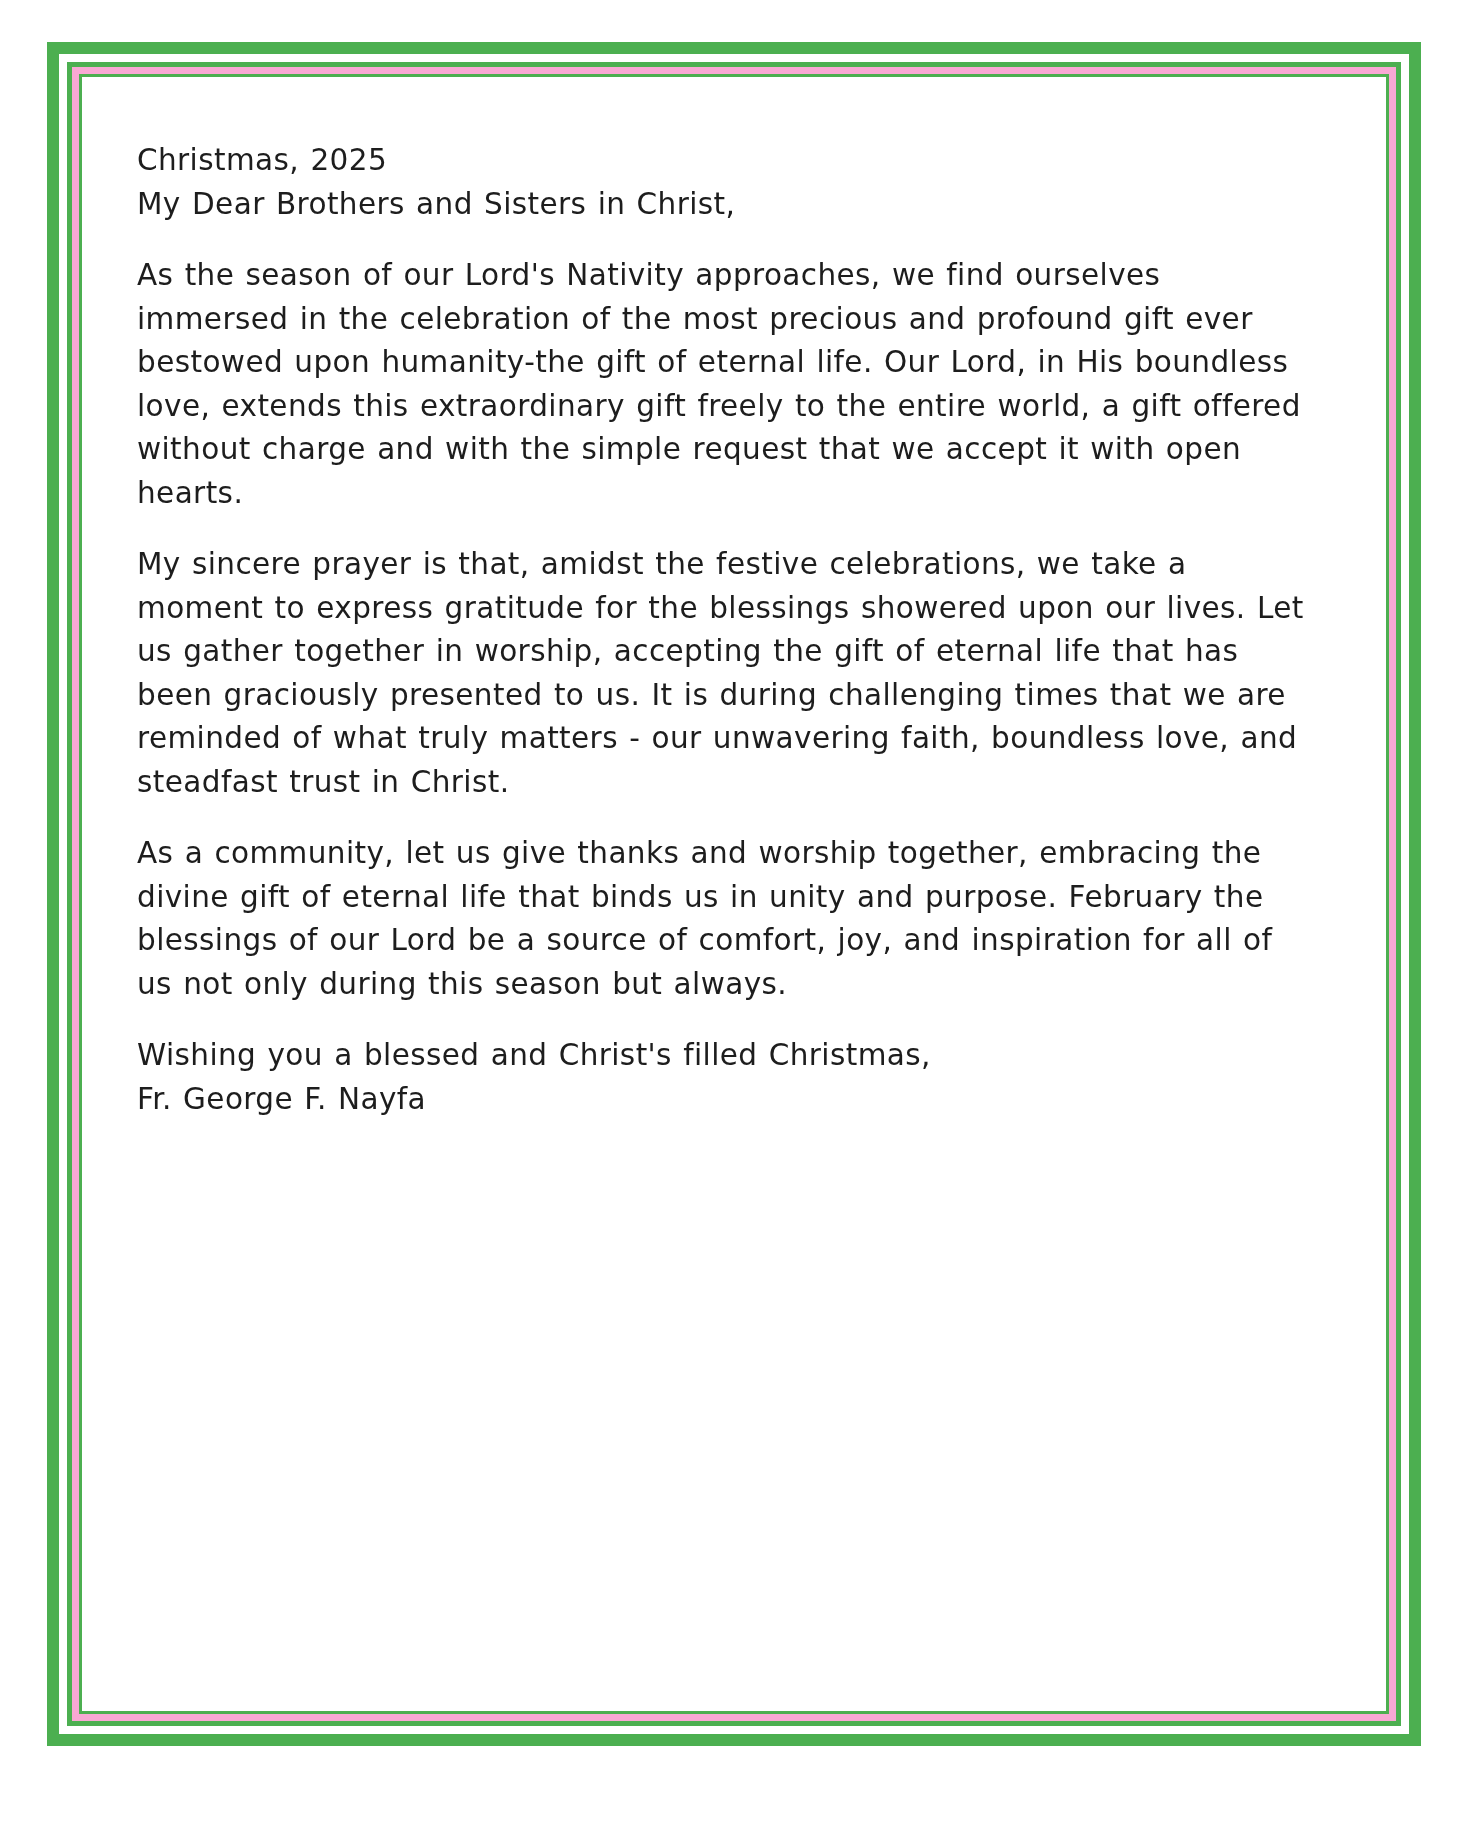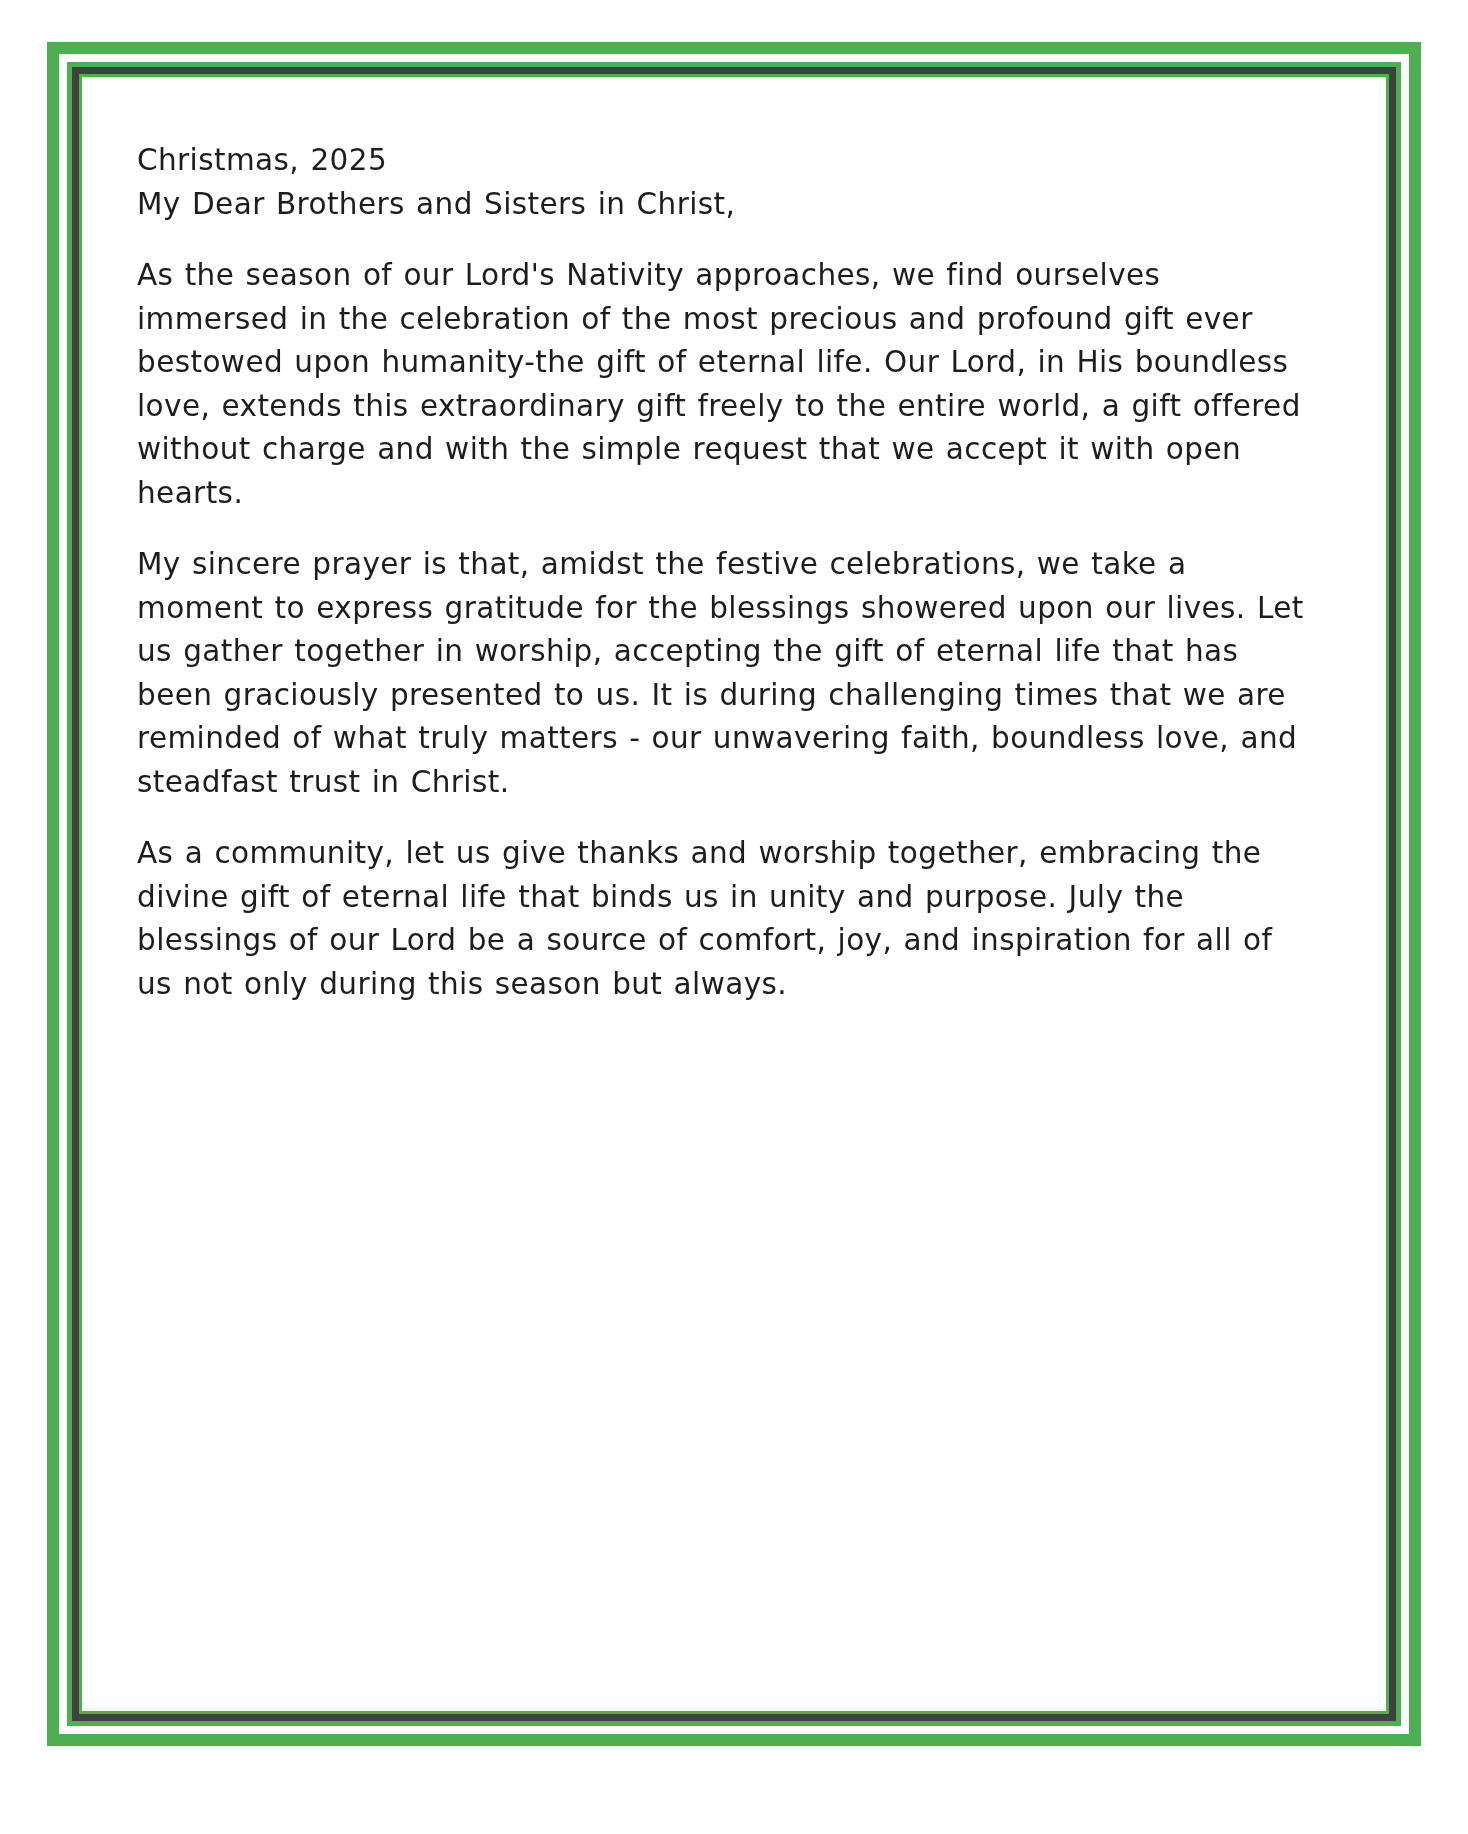--- a/index.html
+++ b/index.html
@@ -34,21 +34,21 @@
     background: #ffffff;
   }
   .frame-mid {
     position: absolute;
     left: 8px;
     top: 8px;
     right: 8px;
     bottom: 8px;
     box-sizing: border-box;
     border: 5px solid #4caf50;
-    background: #404040;
+    background: #f9a8d4;
   }
   .frame-inner {
     position: absolute;
     left: 7px;
     top: 7px;
     right: 7px;
     bottom: 7px;
     box-sizing: border-box;
     border: 3px solid #4caf50;
     background: #ffffff;
@@ -98,21 +98,25 @@
         <div class="letter">
           <div class="letter-text">
 
             <div class="heading-block">
               <div class="line">Christmas, 2025</div>
               <div class="line">My Dear Brothers and Sisters in Christ,</div>
             </div>
 
             <p class="para">As the season of our Lord's Nativity approaches, we find ourselves immersed in the celebration of the most precious and profound gift ever bestowed upon humanity-the gift of eternal life. Our Lord, in His boundless love, extends this extraordinary gift freely to the entire world, a gift offered without charge and with the simple request that we accept it with open hearts.</p>
             <p class="para">My sincere prayer is that, amidst the festive celebrations, we take a moment to express gratitude for the blessings showered upon our lives. Let us gather together in worship, accepting the gift of eternal life that has been graciously presented to us. It is during challenging times that we are reminded of what truly matters - our unwavering faith, boundless love, and steadfast trust in Christ.</p>
-            <p class="para">As a community, let us give thanks and worship together, embracing the divine gift of eternal life that binds us in unity and purpose. July the blessings of our Lord be a source of comfort, joy, and inspiration for all of us not only during this season but always.</p>
+            <p class="para">As a community, let us give thanks and worship together, embracing the divine gift of eternal life that binds us in unity and purpose. February the blessings of our Lord be a source of comfort, joy, and inspiration for all of us not only during this season but always.</p>
 
+            <div class="signoff-block">
+              <div class="line">Wishing you a blessed and Christ's filled Christmas,</div>
+              <div class="line">Fr. George F. Nayfa</div>
+            </div>
 
           </div>
         </div>
       </div>
     </div>
   </div>
 </div>
 
 </body></html>

